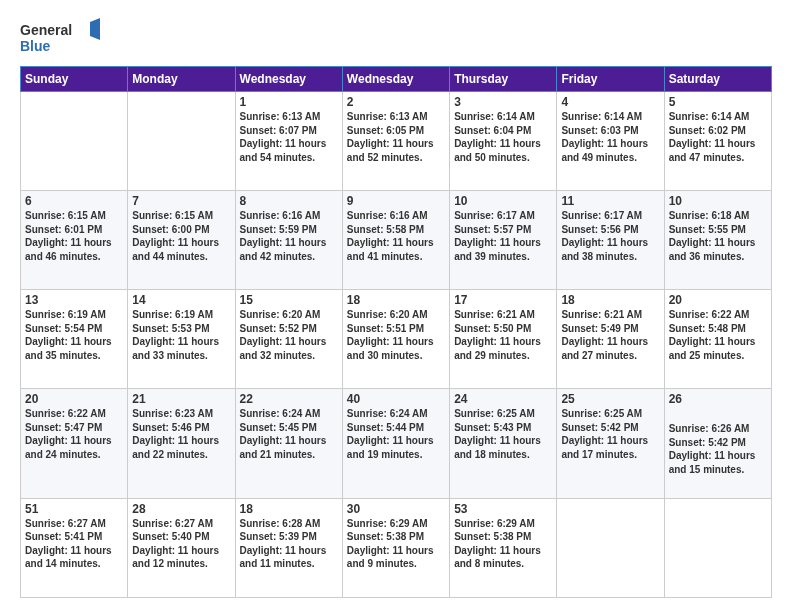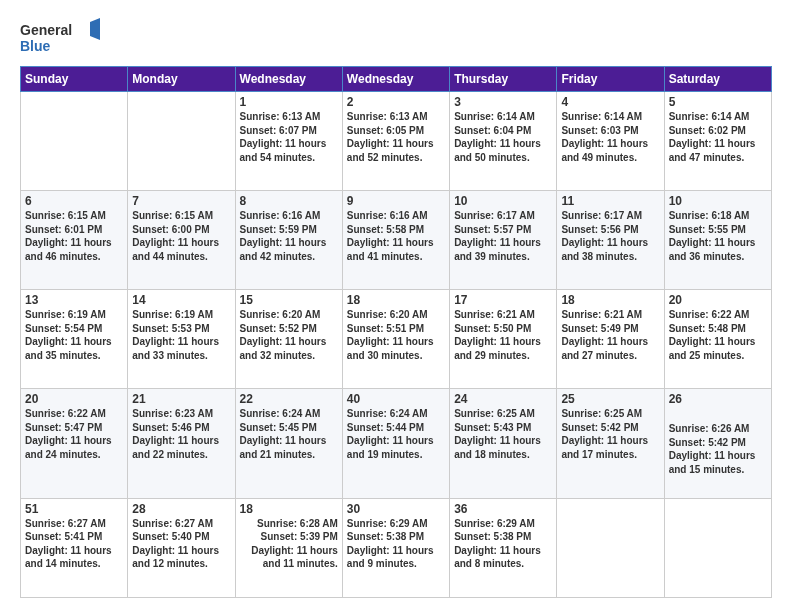--- a/index.html
+++ b/index.html
@@ -290,32 +290,32 @@
 Daylight: 11 hours and 14 minutes.</div>
           </td>
           <td>
             <span class="day-number">28</span>
             <div class="day-info" style="white-space: pre-line;">Sunrise: 6:27 AM
 Sunset: 5:40 PM
 Daylight: 11 hours and 12 minutes.</div>
           </td>
           <td>
             <span class="day-number">18</span>
-            <div class="day-info" style="white-space: pre-line; text-align: right;">Sunrise: 6:28 AM
+            <div class="day-info" style="white-space: pre-line;">Sunrise: 6:28 AM
 Sunset: 5:39 PM
 Daylight: 11 hours and 11 minutes.</div>
           </td>
           <td>
             <span class="day-number">30</span>
             <div class="day-info" style="white-space: pre-line;">Sunrise: 6:29 AM
 Sunset: 5:38 PM
 Daylight: 11 hours and 9 minutes.</div>
           </td>
           <td>
-            <span class="day-number">36</span>
+            <span class="day-number">53</span>
             <div class="day-info" style="white-space: pre-line;">Sunrise: 6:29 AM
 Sunset: 5:38 PM
 Daylight: 11 hours and 8 minutes.</div>
           </td>
           <td class="empty-cell"></td>
           <td class="empty-cell"></td>
         </tr>
       </tbody>
   </table>
 </div>

